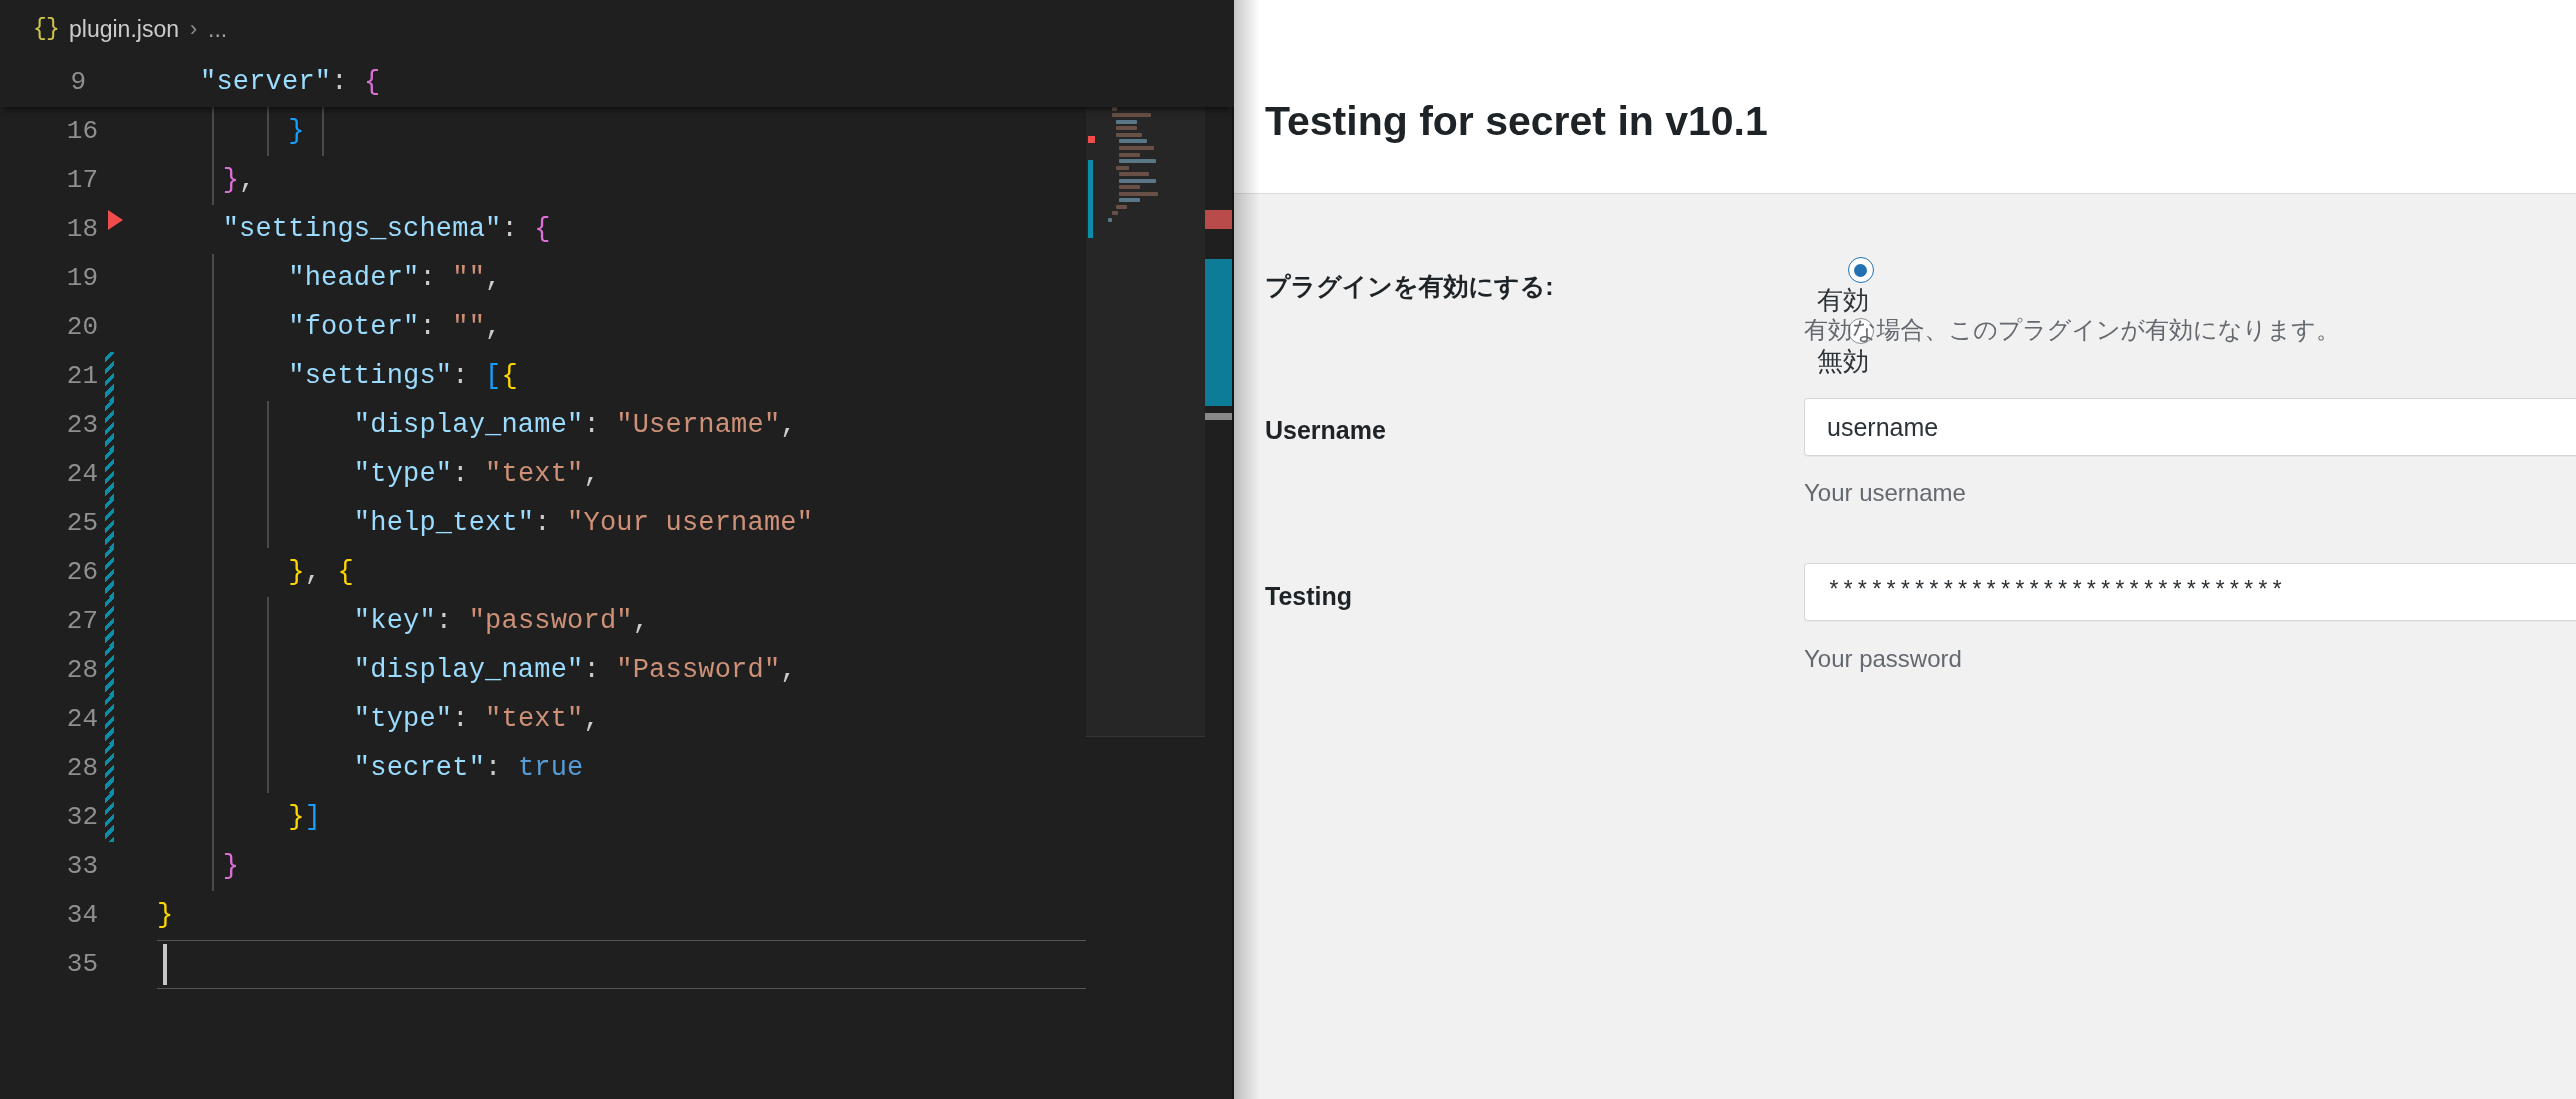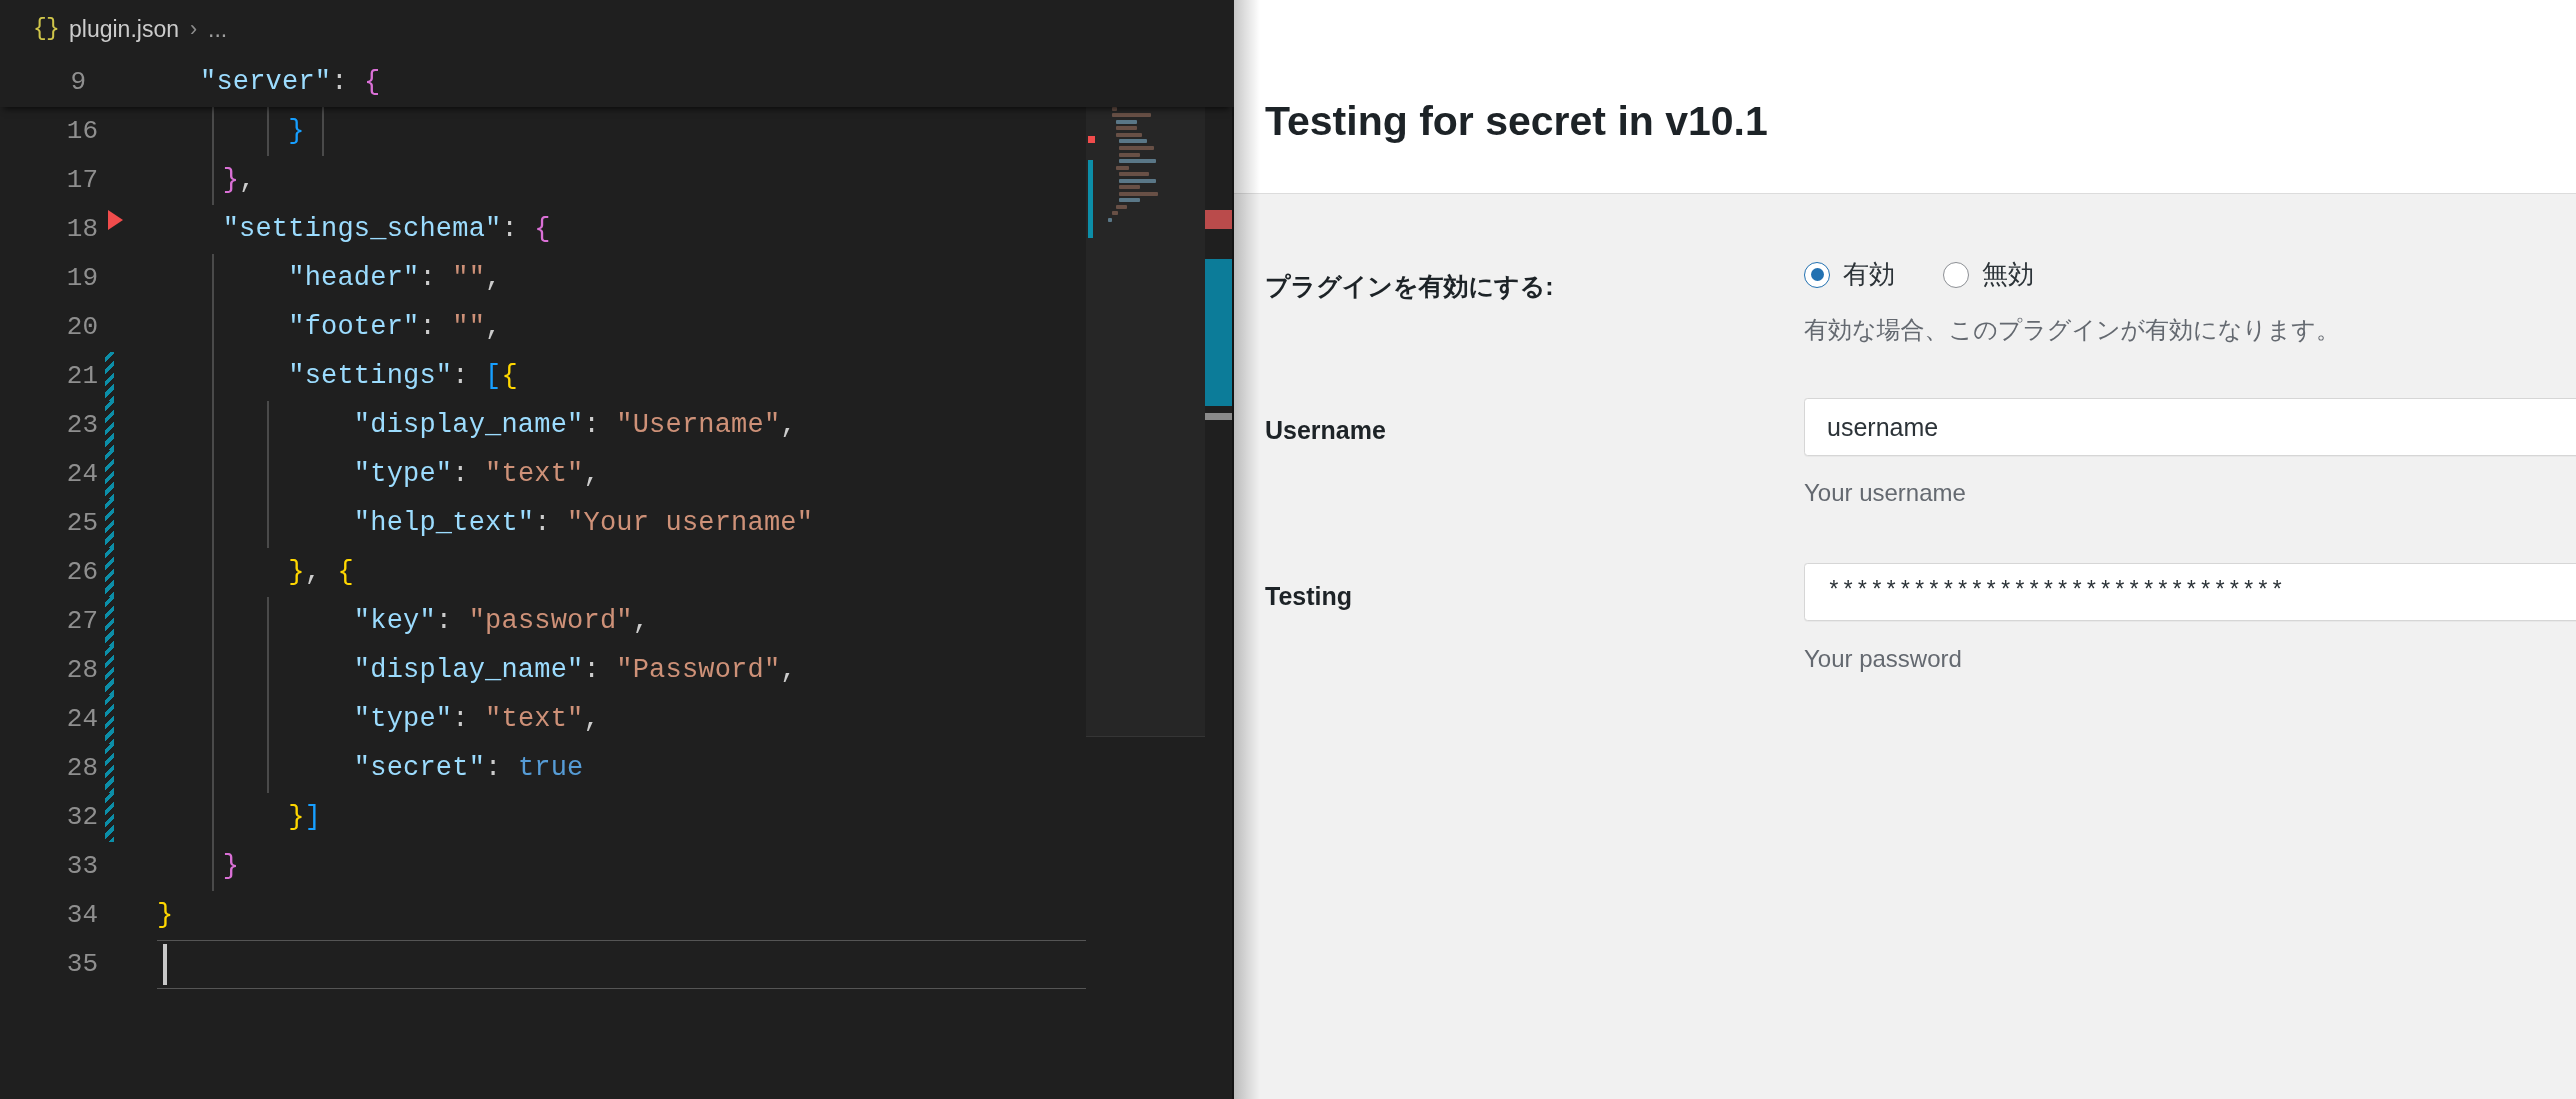--- a/index.html
+++ b/index.html
@@ -124,21 +124,21 @@
   }
   .panel-body{position:absolute;left:0;top:194px;width:1342px;height:905px;background:#f1f1f1;}
 
   .field-label{
     position:absolute;left:31px;
     font-size:25px;font-weight:bold;color:#1d2327;
   }
   .field-label.jp{font-weight:bold;}
   .ctrl{position:absolute;left:570px;}
 
-  .radio-row{display:flex;align-items:center;}
+  .radio-row{display:flex;align-items:center;flex-direction:column;}
   .radio{
     width:26px;height:26px;border-radius:50%;
     border:0.9px solid #8c8f94;background:#fff;box-sizing:border-box;
     display:inline-block;position:relative;flex:none;
   }
   .radio.checked{border:1.9px solid #2271b1;}
   .radio.checked::after{
     content:"";position:absolute;left:50%;top:50%;
     width:13px;height:13px;margin-left:-6.5px;margin-top:-6.5px;
     border-radius:50%;background:#2271b1;

